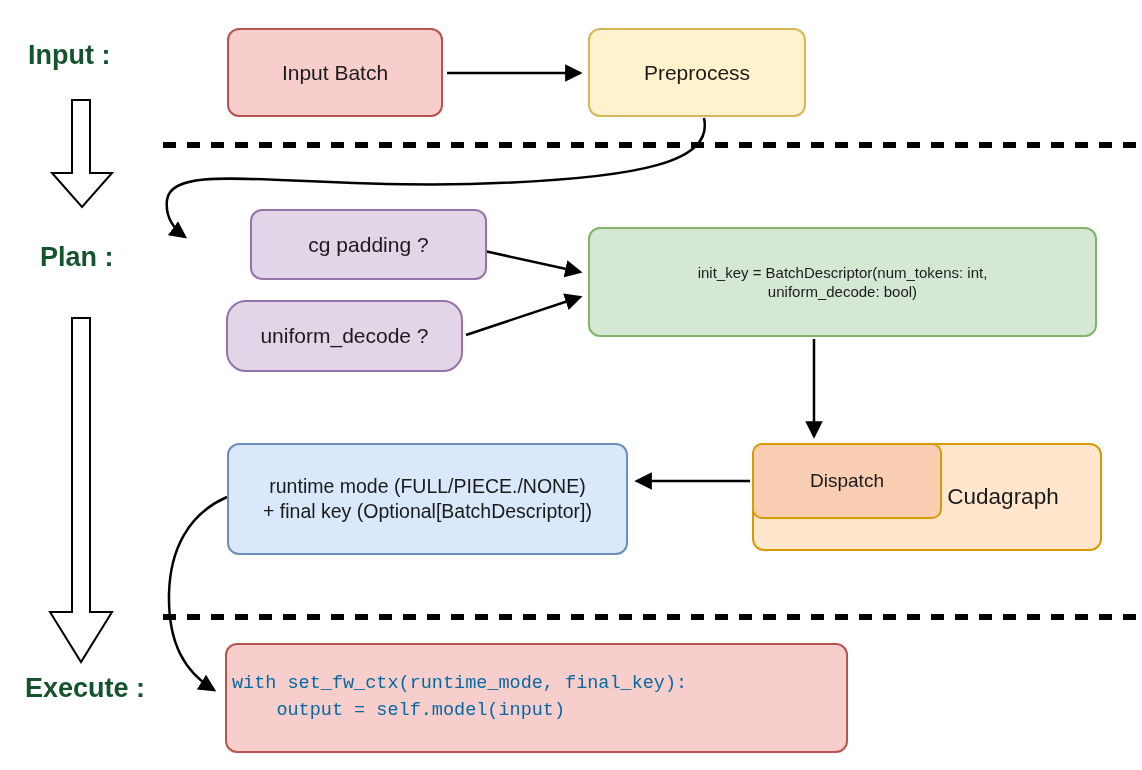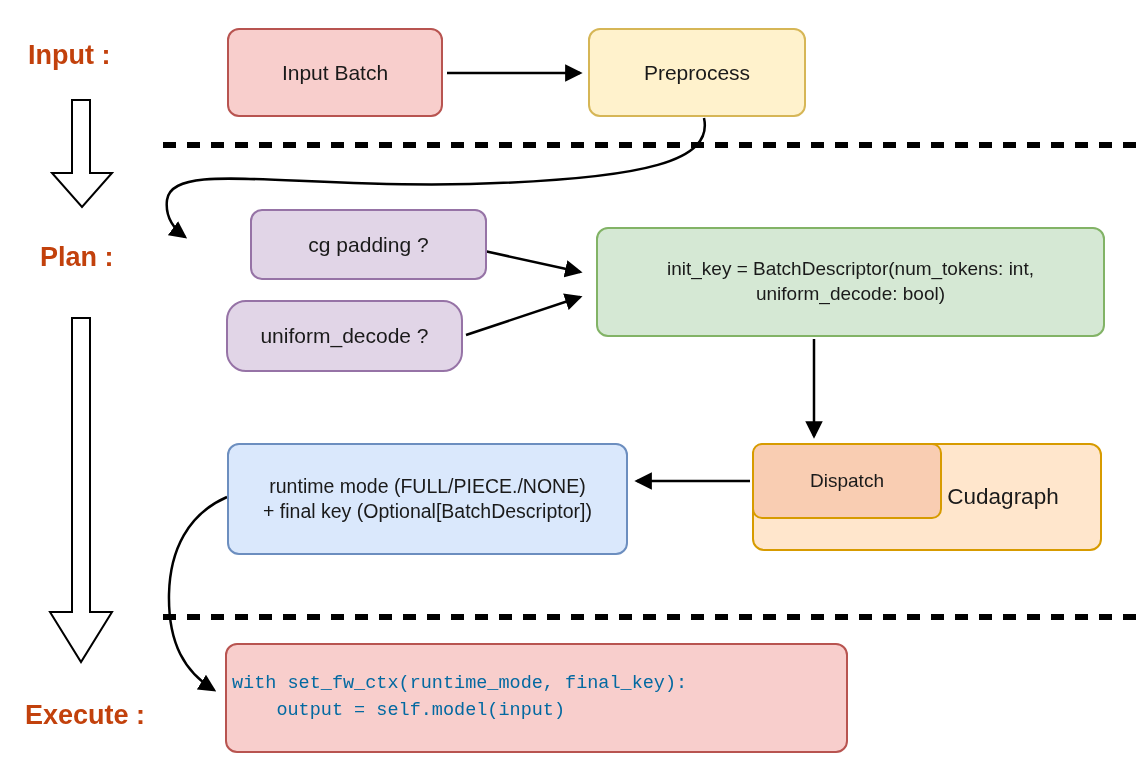--- a/index.html
+++ b/index.html
@@ -15,21 +15,21 @@
   .arrow-layer {
     position: absolute;
     left: 0; top: 0;
     width: 1142px; height: 770px;
     pointer-events: none;
   }
   .stage-label {
     position: absolute;
     font-weight: 700;
     font-size: 27px;
-    color: #c2410c;
+    color: #14532d;
     white-space: nowrap;
   }
   .node {
     position: absolute;
     box-sizing: border-box;
     border: 2px solid #737373;
     border-radius: 12px;
     display: flex;
     flex-direction: column;
     align-items: center;
@@ -37,21 +37,21 @@
     text-align: center;
     font-size: 21px;
     line-height: 1.3;
     color: #1a1a1a;
   }
   .node .line { display: block; white-space: nowrap; }
   #node-input-batch   { left: 227px; top: 28px;  width: 216px; height: 89px; }
   #node-preprocess    { left: 588px; top: 28px;  width: 218px; height: 89px; }
   #node-cg-padding    { left: 226px; top: 209px; width: 237px; height: 71px; }
   #node-uniform-decode{ left: 226px; top: 300px; width: 237px; height: 72px; border-radius: 20px; }
-  #node-init-key      { left: 588px; top: 227px; width: 509px; height: 110px; font-size: 19px; margin-left: 8px; }
+  #node-init-key      { left: 588px; top: 227px; width: 509px; height: 110px; font-size: 15px; }
   #node-cudagraph     { left: 752px; top: 443px; width: 350px; height: 108px;
                         align-items: flex-end; justify-content: center; font-size: 22.5px; }
   #node-cudagraph .text-block { margin-right: 14px; width: 166px; text-align: center; }
   #node-dispatch      { left: 752px; top: 443px; width: 190px; height: 76px;
                         font-size: 19px; border-radius: 10px; }
   #node-runtime-mode  { left: 227px; top: 443px; width: 401px; height: 112px; font-size: 19.5px; }
   #node-execute-code  {
     left: 225px; top: 643px; width: 623px; height: 110px;
     align-items: flex-start; justify-content: center;
     font-family: "Liberation Mono", monospace;
@@ -87,21 +87,21 @@
 
     <line x1="814" y1="339" x2="814" y2="436" stroke="#000000" stroke-width="2.5" marker-end="url(#ah)"></line>
 
     <line x1="750" y1="481" x2="637" y2="481" stroke="#000000" stroke-width="2.5" marker-end="url(#ah)"></line>
 
     <path d="M 227 497 C 188 514 170 550 169 594 C 168 644 185 672 214 690" fill="none" stroke="#000000" stroke-width="2.5" marker-end="url(#ah)"></path>
   </svg>
 
   <div class="stage-label" style="left:28px; top:40px;">Input :</div>
   <div class="stage-label" style="left:40px; top:242px;">Plan :</div>
-  <div class="stage-label" style="left:25px; top:700px;">Execute :</div>
+  <div class="stage-label" style="left:25px; top:673px;">Execute :</div>
 
   <div class="node" id="node-input-batch" style="background: rgb(248, 206, 204); border-color: rgb(184, 84, 80);">
     <span class="line">Input Batch</span>
   </div>
 
   <div class="node" id="node-preprocess" style="background: rgb(255, 242, 204); border-color: rgb(214, 182, 86);">
     <span class="line">Preprocess</span>
   </div>
 
   <div class="node" id="node-cg-padding" style="background: rgb(225, 213, 231); border-color: rgb(150, 115, 166); margin-left: 24px;">

